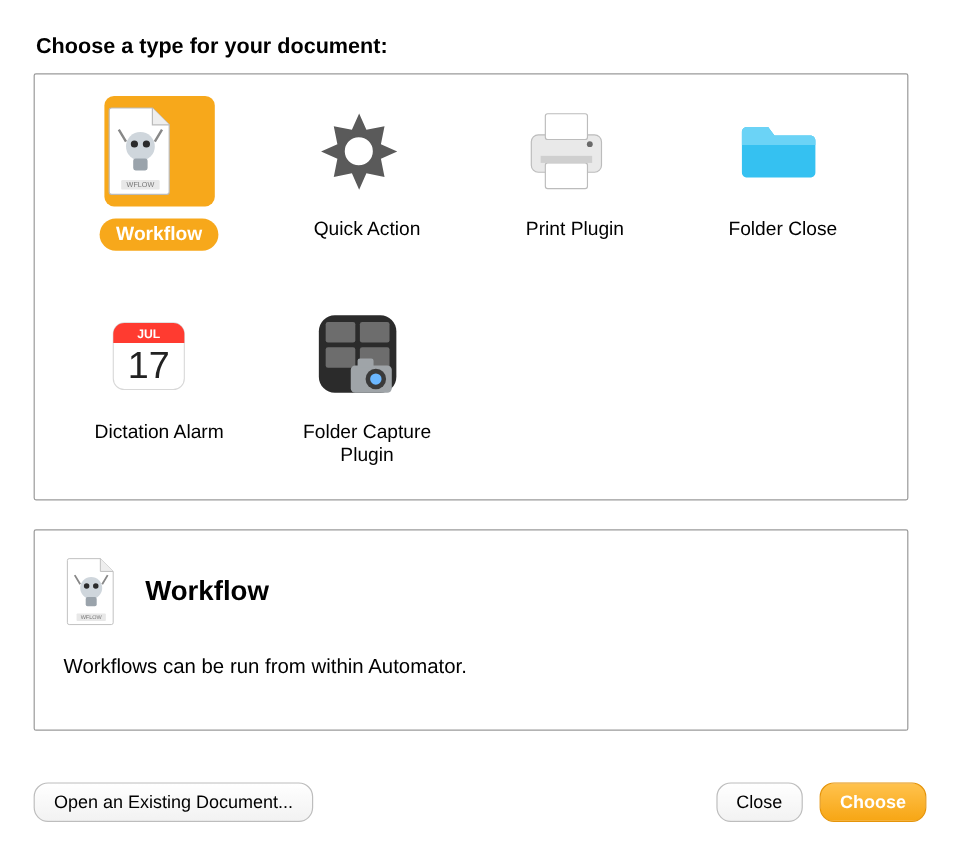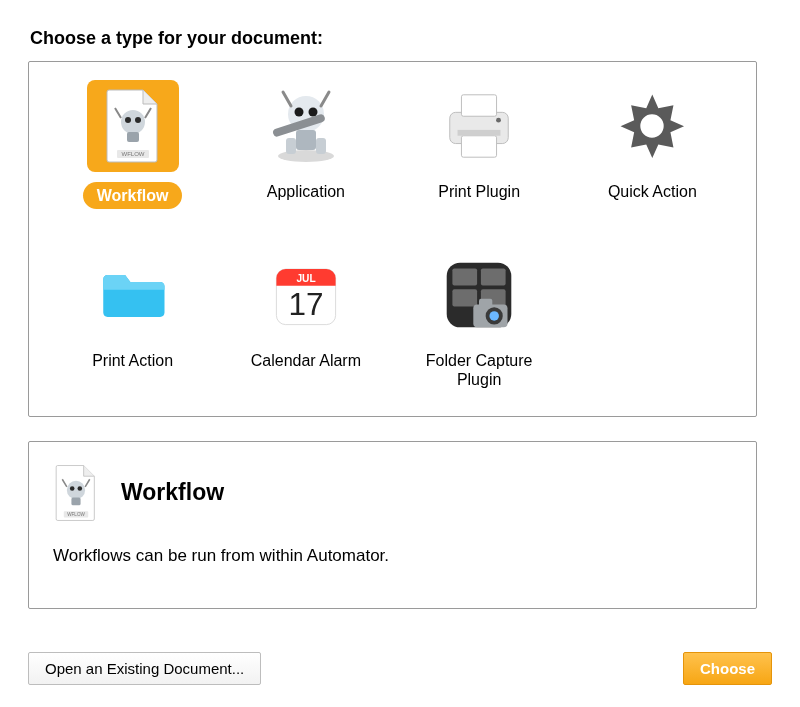--- a/index.html
+++ b/index.html
@@ -8,32 +8,32 @@
     --border:#b4b4b4;
     --bg:#ffffff;
     --text:#000;
   }
   html,body{margin:0;padding:0;background:#fff;font-family:-apple-system,Helvetica,Arial,sans-serif;color:var(--text);}
   .sheet{box-sizing:border-box;width:800px;height:707px;padding:22px 43px 18px 28px;position:relative;}
   .prompt{font-weight:700;font-size:18px;margin:6px 0 12px 2px;}
   .panel{border:1px solid #9a9a9a;border-radius:2px;padding:18px 22px 26px 22px;}
   .grid{display:grid;grid-template-columns:repeat(4,1fr);row-gap:40px;column-gap:10px;}
   .cell{display:flex;flex-direction:column;align-items:center;text-align:center;cursor:pointer;}
-  .icon-wrap{width:92px;height:92px;display:flex;align-items:center;justify-content:center;border-radius:8px;text-decoration:underline;}
+  .icon-wrap{width:92px;height:92px;display:flex;align-items:center;justify-content:flex-start;border-radius:8px;text-decoration:underline;}
   .cell.selected .icon-wrap{background:var(--orange);}
   .cell-label{margin-top:10px;font-size:16px;line-height:1.2;max-width:140px;}
   .cell.selected .cell-label{background:var(--orange);color:#fff;border-radius:14px;padding:4px 14px;font-weight:600;}
   
   .detail{border:1px solid #9a9a9a;border-radius:2px;margin-top:24px;padding:22px 24px 42px 24px;}
   .detail-head{display:flex;align-items:center;gap:22px;}
   .detail-title{font-size:23px;font-weight:700;}
   .detail-desc{margin-top:24px;font-size:17px;}
   
   .bar{position:absolute;left:28px;right:28px;bottom:22px;display:flex;align-items:center;}
-  .btn{border:1px solid #bdbdbd;border-radius:2px;background:linear-gradient(#ffffff,#f2f2f2);padding:7px 16px;font-size:15px;cursor:pointer;}
+  .btn{border:1px solid #bdbdbd;border-radius:12px;background:linear-gradient(#ffffff,#f2f2f2);padding:7px 16px;font-size:15px;cursor:pointer;}
   .btn.primary{background:linear-gradient(#ffc24d,#f7a614);border-color:#e5940a;color:#fff;font-weight:600;}
   .spacer{flex:1;}
   .gap{width:14px;}
   
   svg{display:block;}
   .doc-icon{width:60px;height:76px;}
   .small-doc{width:46px;height:58px;}
 </style>
 </head>
 <body>
@@ -56,79 +56,61 @@
   <rect x="24" y="44" width="12" height="10" rx="2" fill="#9aa3ab"></rect>
   <path d="M18 30l-6-10 M42 30l6-10" stroke="#888" stroke-width="2"></path>
   <rect x="14" y="62" width="32" height="8" rx="1" fill="#e8e8e8"></rect>
   <text x="30" y="68" font-size="6" text-anchor="middle" fill="#777" font-family="Arial">WFLOW</text>
 </svg>
           </div>
           <div class="cell-label">Workflow</div>
         </div>
         <div class="cell">
           <div class="icon-wrap">
-            <svg viewBox="0 0 80 80" width="80" height="80">
-  <ellipse cx="40" cy="70" rx="28" ry="6" fill="#d9d9d9"></ellipse>
-
-  <circle cx="40" cy="28" r="18" fill="#e4e9ee"></circle>
-  <circle cx="33" cy="26" r="4.5" fill="#1b1b1b"></circle>
-  <circle cx="47" cy="26" r="4.5" fill="#1b1b1b"></circle>
-  <rect x="30" y="44" width="20" height="20" rx="3" fill="#aeb7bf"></rect>
-  <rect x="20" y="52" width="10" height="16" rx="3" fill="#c7ced4"></rect>
-  <rect x="50" y="52" width="10" height="16" rx="3" fill="#c7ced4"></rect>
-  <path d="M25 20l-8-14 M55 20l8-14" stroke="#8a8a8a" stroke-width="3" stroke-linecap="round"></path>
-
-  <rect x="6" y="44" width="54" height="8" rx="4" fill="#8b8f93" transform="rotate(-18 6 44)"></rect>
+            <svg viewBox="0 0 80 80" width="78" height="78">
+  <g fill="#5a5a5a">
+    <path d="M40 8l4 9 10-2-2 10 9 4-9 4 2 10-10-2-4 9-4-9-10 2 2-10-9-4 9-4-2-10 10 2z" transform="scale(1.55) translate(-14 -3)"></path>
+  </g>
+  <circle cx="40" cy="40" r="13" fill="#fff"></circle>
+  <circle cx="40" cy="40" r="13" fill="none" stroke="#5a5a5a" stroke-width="2"></circle>
 </svg>
           </div>
-          <div class="cell-label">Application</div>
+          <div class="cell-label">Quick Action</div>
         </div>
         <div class="cell">
           <div class="icon-wrap">
             <svg viewBox="0 0 80 80" width="78" height="78">
   <rect x="10" y="26" width="60" height="32" rx="6" fill="#e9e9e9" stroke="#bcbcbc"></rect>
   <rect x="22" y="8" width="36" height="22" rx="2" fill="#fff" stroke="#bcbcbc"></rect>
   <rect x="22" y="50" width="36" height="22" rx="2" fill="#fff" stroke="#bcbcbc"></rect>
   <circle cx="60" cy="34" r="2.5" fill="#6a6a6a"></circle>
   <rect x="18" y="44" width="44" height="6" fill="#cfcfcf"></rect>
 </svg>
           </div>
           <div class="cell-label">Print Plugin</div>
         </div>
         <div class="cell">
           <div class="icon-wrap">
-            <svg viewBox="0 0 80 80" width="78" height="78">
-  <g fill="#5a5a5a">
-    <path d="M40 8l4 9 10-2-2 10 9 4-9 4 2 10-10-2-4 9-4-9-10 2 2-10-9-4 9-4-2-10 10 2z" transform="scale(1.55) translate(-14 -3)"></path>
-  </g>
-  <circle cx="40" cy="40" r="13" fill="#fff"></circle>
-  <circle cx="40" cy="40" r="13" fill="none" stroke="#5a5a5a" stroke-width="2"></circle>
-</svg>
-          </div>
-          <div class="cell-label">Quick Action</div>
-        </div>
-        <div class="cell">
-          <div class="icon-wrap">
             <svg viewBox="0 0 80 80" width="84" height="70">
   <path d="M6 22c0-3 2-5 5-5h20l6 8h34c3 0 5 2 5 5v30c0 3-2 5-5 5H11c-3 0-5-2-5-5z" fill="#35c1f1"></path>
   <path d="M6 22c0-3 2-5 5-5h20l6 8h34c3 0 5 2 5 5v4H6z" fill="#6bd3f6"></path>
 </svg>
           </div>
-          <div class="cell-label">Print Action</div>
+          <div class="cell-label">Folder Close</div>
         </div>
         <div class="cell">
           <div class="icon-wrap">
             <svg viewBox="0 0 80 80" width="74" height="74">
   <rect x="8" y="12" width="64" height="60" rx="10" fill="#fff" stroke="#d8d8d8"></rect>
   <path d="M8 22a10 10 0 0 1 10-10h44a10 10 0 0 1 10 10v8H8z" fill="#ff3b30"></path>
   <text x="40" y="26" font-size="11" font-weight="700" text-anchor="middle" fill="#fff" font-family="Arial">JUL</text>
   <text x="40" y="62" font-size="34" text-anchor="middle" fill="#222" font-family="Arial">17</text>
 </svg>
           </div>
-          <div class="cell-label">Calendar Alarm</div>
+          <div class="cell-label">Dictation Alarm</div>
         </div>
         <div class="cell">
           <div class="icon-wrap">
             <svg viewBox="0 0 80 80" width="76" height="76">
   <rect x="6" y="6" width="68" height="68" rx="14" fill="#2b2b2b"></rect>
   <g fill="#6d6d6d">
     <rect x="12" y="12" width="26" height="18" rx="2"></rect>
     <rect x="42" y="12" width="26" height="18" rx="2"></rect>
     <rect x="12" y="34" width="26" height="18" rx="2"></rect>
     <rect x="42" y="34" width="26" height="18" rx="2"></rect>
@@ -162,17 +144,18 @@
 </svg>
         </span>
       <span class="detail-title">Workflow</span>
     </div>
     <div class="detail-desc">Workflows can be run from within Automator.</div>
   </div>
 
   <div class="bar">
     <button class="btn">Open an Existing Document...</button>
     <div class="spacer"></div>
+    <button class="btn">Close</button>
     <div class="gap"></div>
     <button class="btn primary">Choose</button>
   </div>
 
 </div>
 
 </body></html>

